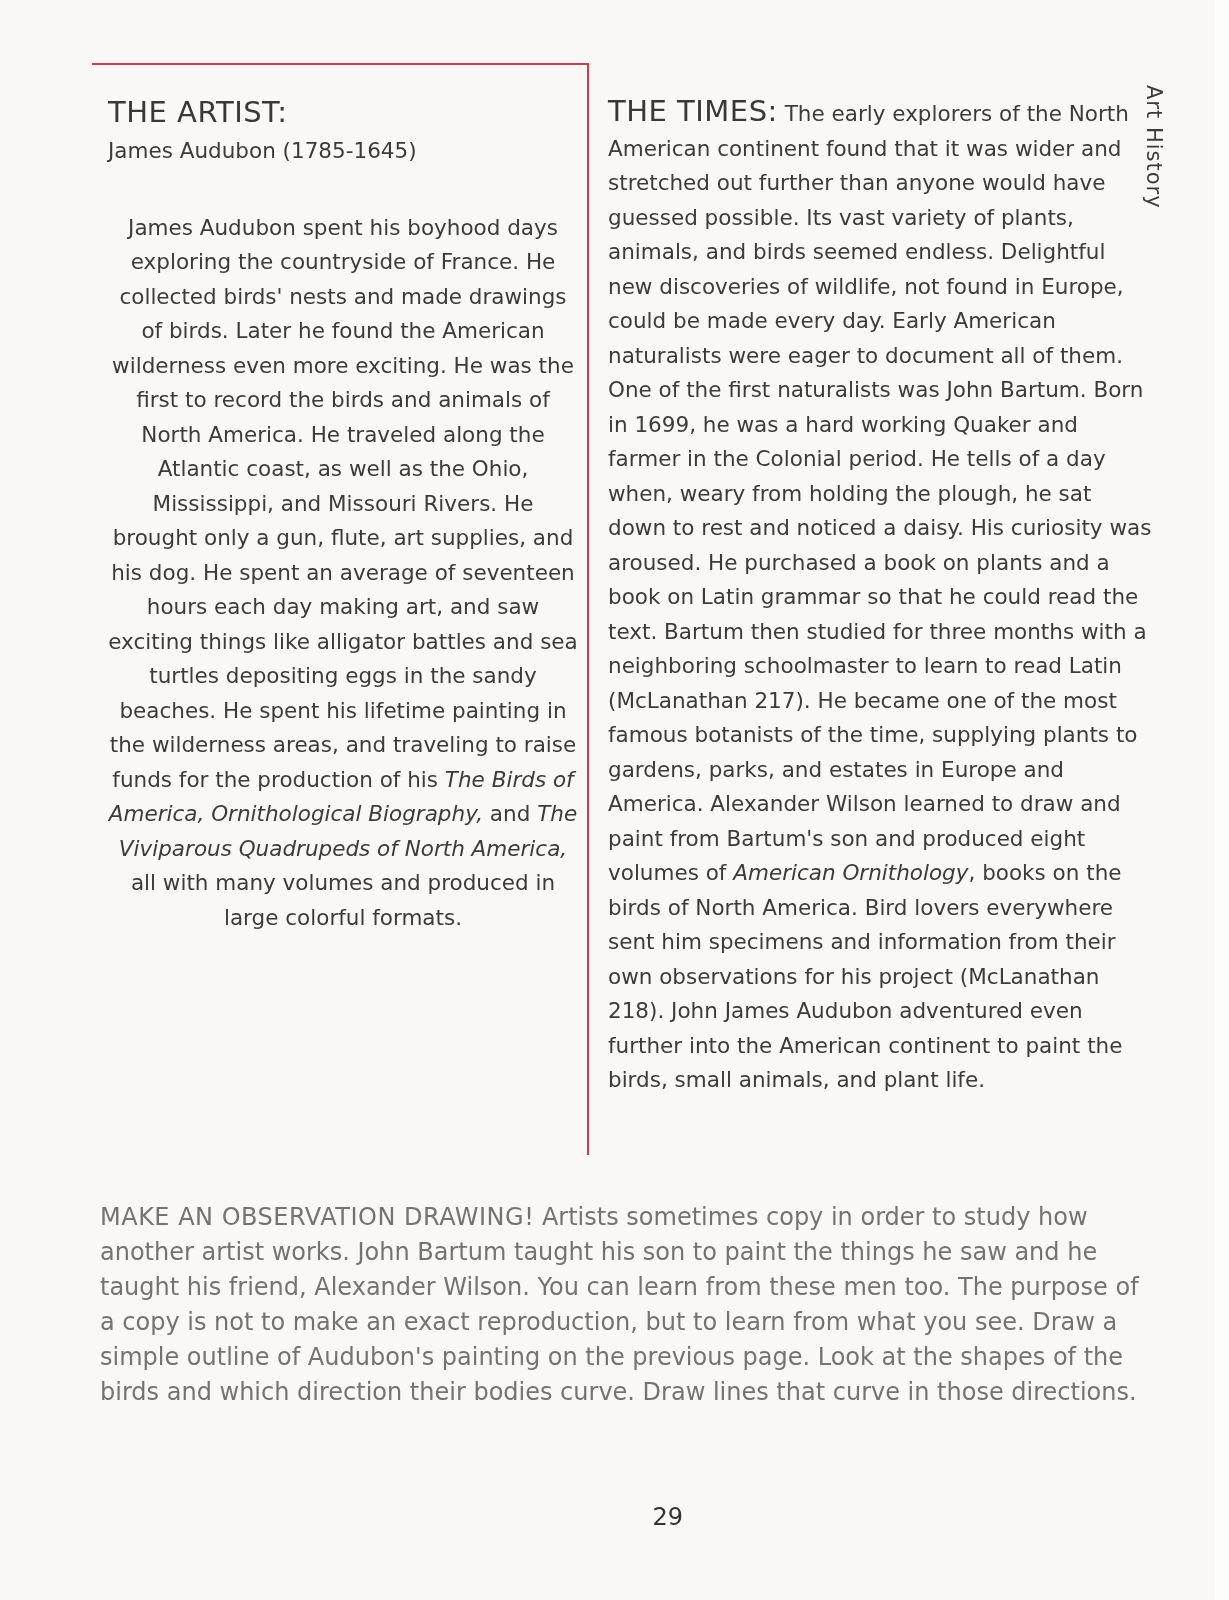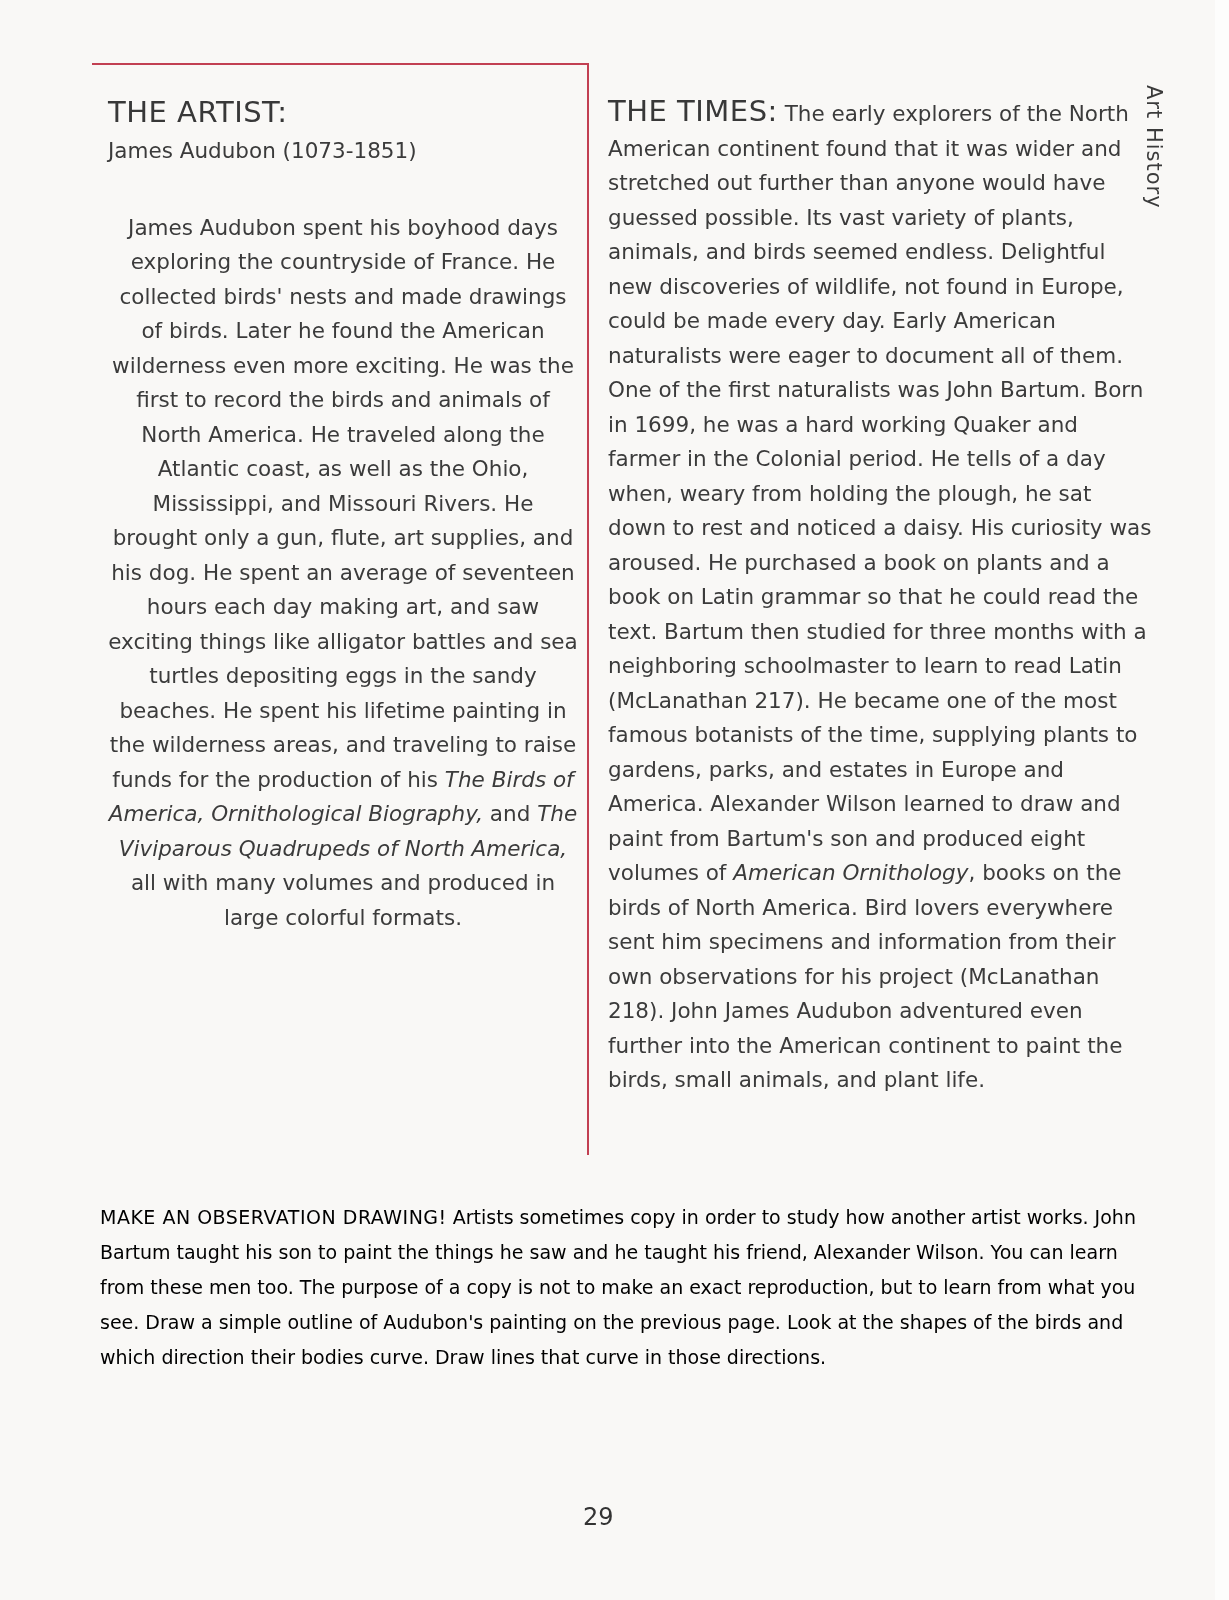--- a/index.html
+++ b/index.html
@@ -70,49 +70,49 @@
     font-size: 21px;
     letter-spacing: 1px;
     color: #3b3b3b;
     white-space: nowrap;
   }
   .activity {
     position: absolute;
     left: 100px;
     top: 1200px;
     width: 1045px;
-    font-size: 19px;
+    font-size: 24px;
     line-height: 35px;
-    color: #000000;
+    color: #737373;
   }
   .activity-heading {
     letter-spacing: 0.5px;
   }
   .page-number {
     position: absolute;
     left: 583px;
     top: 1503px;
     width: 100px;
-    text-align: left;
+    text-align: right;
     font-size: 24px;
     color: #333333;
   }
 </style>
 </head>
 <body>
 
 <div class="page">
 
   <div class="scan-edge"></div>
 
   <div class="red-frame"></div>
 
   <div class="left-col">
     <div class="col-heading">THE ARTIST:</div>
-    <div class="subtitle">James Audubon (1073-1851)</div>
+    <div class="subtitle">James Audubon (1785-1645)</div>
     <p class="body-text">
       <span>James Audubon spent his boyhood days exploring the countryside of France. He collected birds' nests and made drawings of birds. Later he found the American wilderness even more exciting. He was the first to record the birds and animals of North America. He traveled along the Atlantic coast, as well as the Ohio, Mississippi, and Missouri Rivers. He brought only a gun, flute, art supplies, and his dog. He spent an average of seventeen hours each day making art, and saw exciting things like alligator battles and sea turtles depositing eggs in the sandy beaches. He spent his lifetime painting in the wilderness areas, and traveling to raise funds for the production of his </span><span class="italic">The Birds of America, Ornithological Biography,</span><span> and </span><span class="italic">The Viviparous Quadrupeds of North America,</span><span> all with many volumes and produced in large colorful formats.</span>
     </p>
   </div>
 
   <div class="right-col">
     <p class="body-text">
       <span class="col-heading inline">THE TIMES:</span><span> The early explorers of the North American continent found that it was wider and stretched out further than anyone would have guessed possible. Its vast variety of plants, animals, and birds seemed endless. Delightful new discoveries of wildlife, not found in Europe, could be made every day. Early American naturalists were eager to document all of them. One of the first naturalists was John Bartum. Born in 1699, he was a hard working Quaker and farmer in the Colonial period. He tells of a day when, weary from holding the plough, he sat down to rest and noticed a daisy. His curiosity was aroused. He purchased a book on plants and a book on Latin grammar so that he could read the text. Bartum then studied for three months with a neighboring schoolmaster to learn to read Latin (McLanathan 217). He became one of the most famous botanists of the time, supplying plants to gardens, parks, and estates in Europe and America. Alexander Wilson learned to draw and paint from Bartum's son and produced eight volumes of </span><span class="italic">American Ornithology</span><span>, books on the birds of North America. Bird lovers everywhere sent him specimens and information from their own observations for his project (McLanathan 218). John James Audubon adventured even further into the American continent to paint the birds, small animals, and plant life.</span>
     </p>
   </div>

